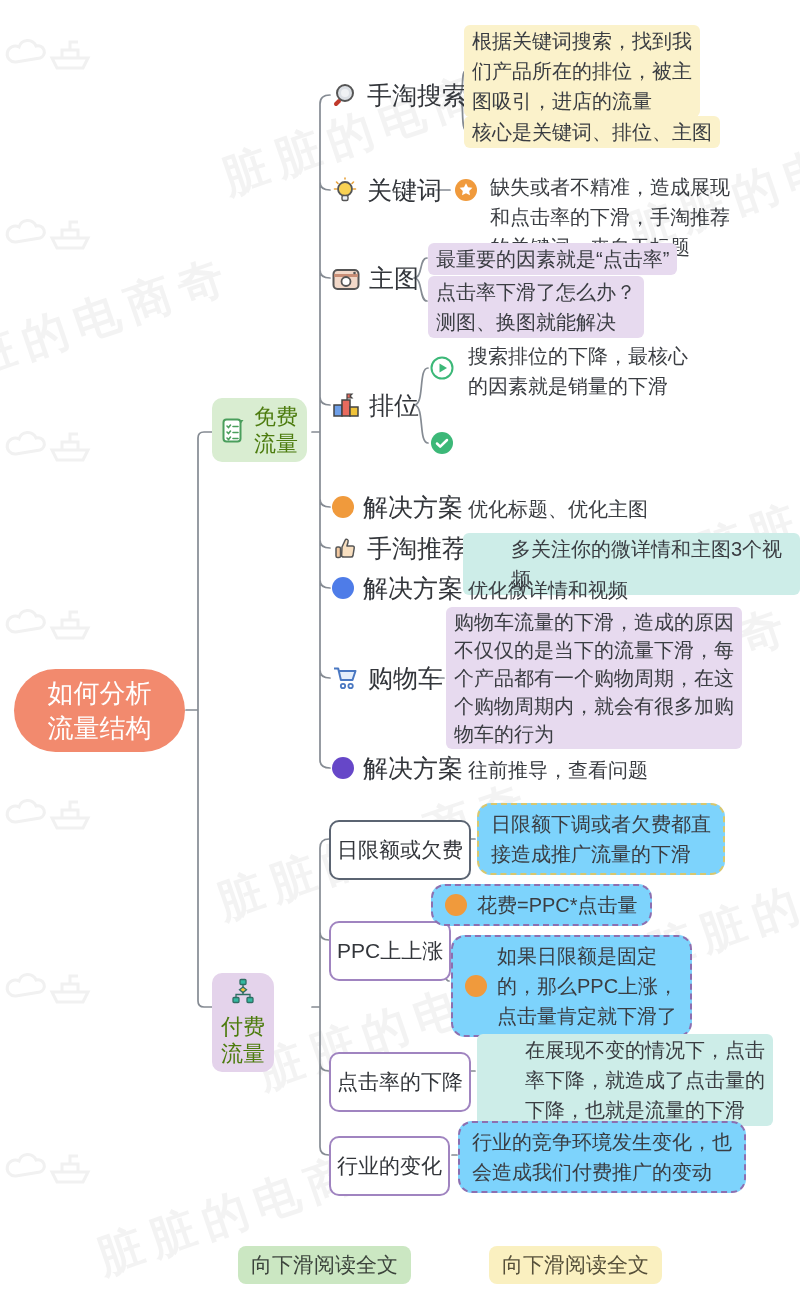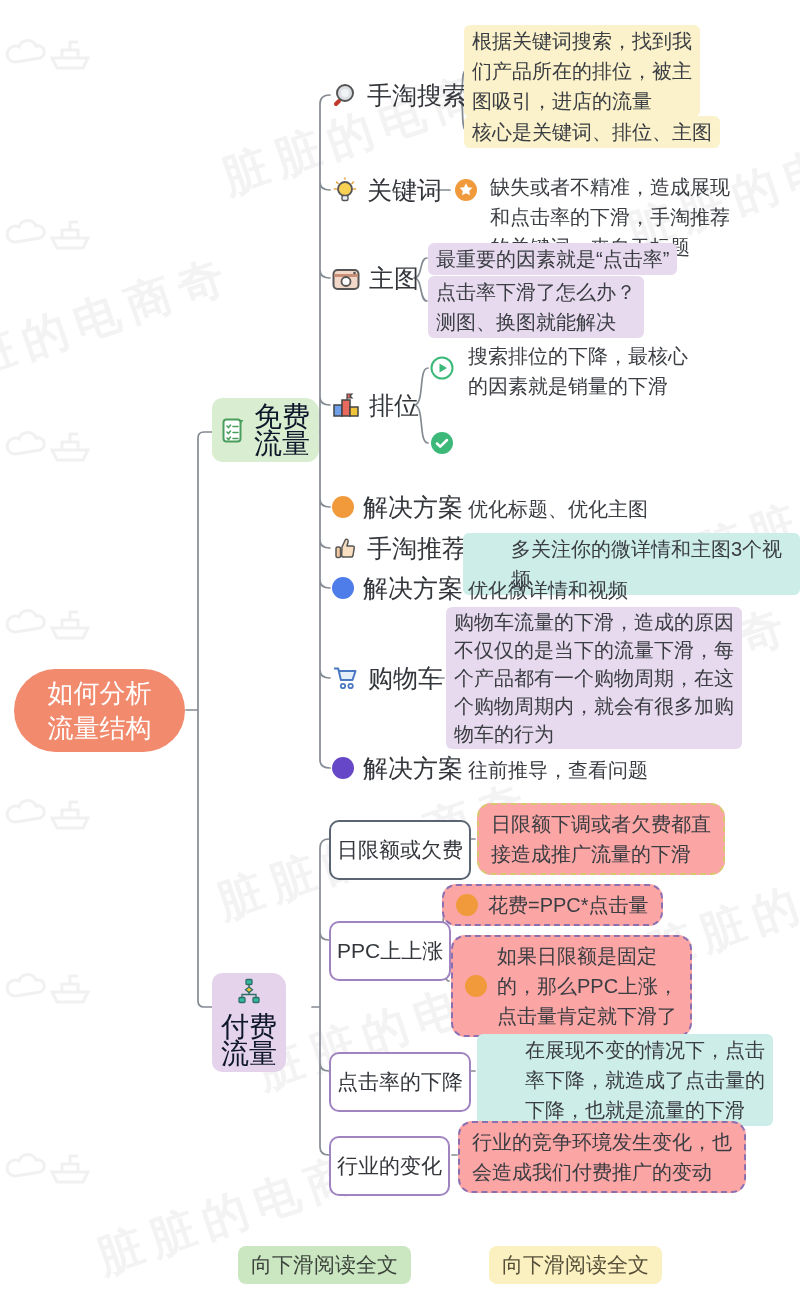--- a/index.html
+++ b/index.html
@@ -14,40 +14,40 @@
   
   .wm{position:absolute;font-size:46px;letter-spacing:9px;color:rgba(90,90,90,0.07);
       transform:rotate(-19deg);white-space:nowrap;font-weight:bold;}
   .wm-ic{position:absolute;opacity:1;}
   
   .root{left:14px;top:669px;width:171px;height:83px;background:var(--root-bg);
         border-radius:42px;display:flex;align-items:center;justify-content:center;
         text-align:center;color:#fff;font-size:26px;line-height:35px;}
   
   .branch{display:flex;align-items:center;gap:8px;padding:5px 9px;border-radius:10px 14px 12px 10px;}
-  .branch .blabel{font-size:28px;line-height:27px;color:#0f172a;}
+  .branch .blabel{font-size:22px;line-height:27px;color:#4d7c0f;}
   .branch-free{left:212px;top:398px;background:var(--free-bg);}
   .branch-paid{left:212px;top:973px;background:var(--paid-bg);flex-direction:column;}
   
   .topic{display:flex;align-items:center;gap:9px;height:28px;font-size:25px;color:#33363b;}
   .topic .ic{flex:none;display:block;}
   .dot{width:22px;height:22px;border-radius:50%;flex:none;}
   .dot.orange{background:var(--dot-orange);}
   .dot.blue{background:var(--dot-blue);}
   .dot.purple{background:var(--dot-purple);}
   
   .tbox{border:2px solid var(--border-purple);border-radius:10px;background:#fff;
         padding:14px 6px;font-size:21px;color:#33363b;}
   .tbox.slate{border-color:var(--border-slate);}
   
   .note{font-size:20px;line-height:30px;color:#3a3d42;padding:1px 8px;border-radius:6px;}
   .bg-yellow{background:var(--note-yellow);}
   .bg-purple{background:var(--note-purple);}
   .bg-cyan{background:var(--note-cyan);padding-left:48px;}
-  .dashed{border-radius:14px;padding:4px 12px;background:#fca5a5;}
+  .dashed{border-radius:14px;padding:4px 12px;background:#7dd3fc;}
   .dashed.d-purple{border:2px dashed var(--dashed-purple);}
   .dashed.d-yellow{border:2px dashed var(--dashed-yellow);}
   .flexrow{display:flex;align-items:center;gap:10px;}
   .cart-note{line-height:28px;}
   
   .btn{padding:5px 13px;border-radius:8px;font-size:21px;color:#3c443c;}
   .btn-green{background:var(--btn-green);}
   .btn-yellow{background:var(--btn-yellow);color:#56503a;}
 </style>
 </head>
@@ -256,21 +256,21 @@
     </svg>
     <span class="blabel pre">付费
 流量</span>
   </div>
 
   <div class="abs content tbox slate" style="left:329px;top:820px;">日限额或欠费</div>
   <div class="abs content note dashed d-yellow pre" style="left:477px;top:803px;">日限额下调或者欠费都直
 接造成推广流量的下滑</div>
 
   <div class="abs content tbox" style="left:329px;top:921px;">PPC上上涨</div>
-  <div class="abs content note dashed d-purple flexrow" style="left:442px;top:884px;align-items:center;">
+  <div class="abs content note dashed d-purple flexrow" style="left:431px;top:884px;align-items:center;">
     <span class="dot orange"></span>
     <span>花费=PPC*点击量</span>
   </div>
   <div class="abs content note dashed d-purple flexrow" style="left:451px;top:935px;">
     <span class="dot orange"></span>
     <span class="pre">如果日限额是固定
 的，那么PPC上涨，
 点击量肯定就下滑了</span>
   </div>
 

